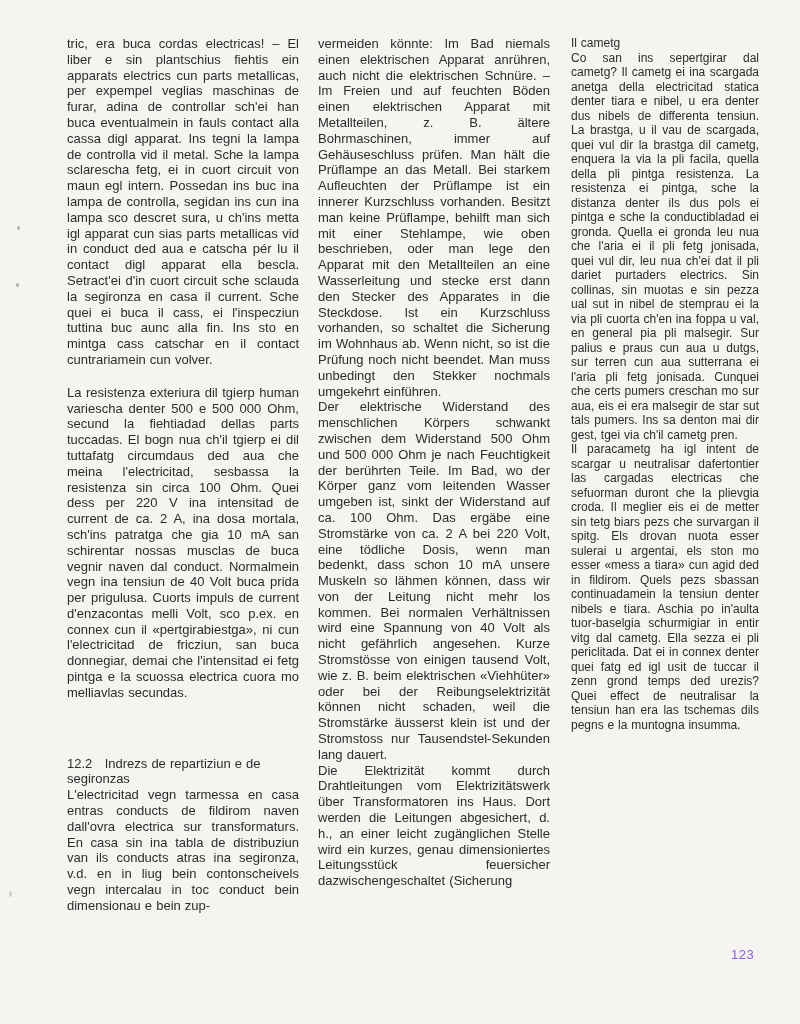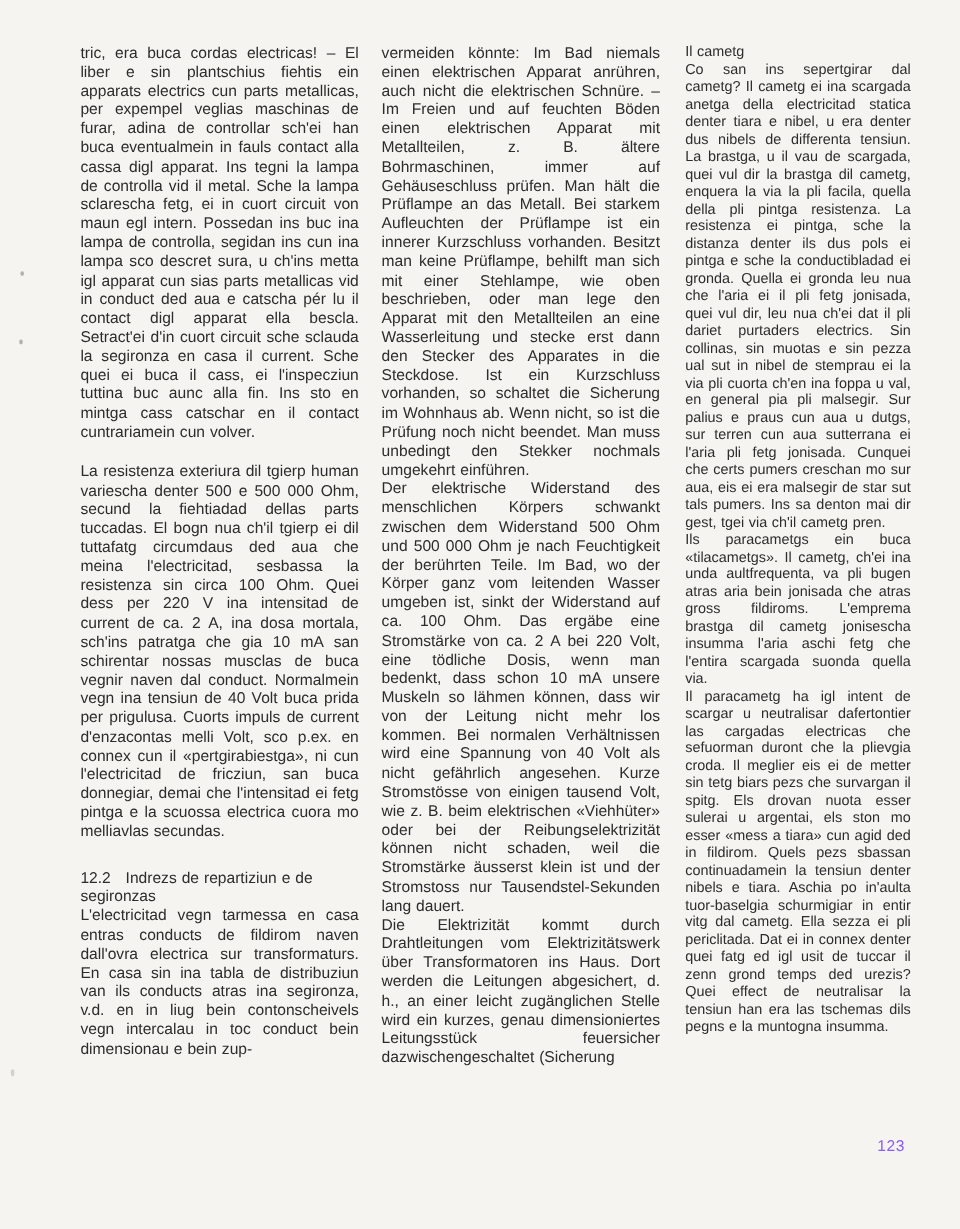--- a/index.html
+++ b/index.html
@@ -66,32 +66,31 @@
   .speck-3 { left: 9px;  top: 891px; width: 3px; height: 6px; opacity: 0.35; }
 </style>
 </head>
 <body>
 
 <div class="page">
 
   <div class="col col-left">
       <p>tric, era buca cordas electricas! – El liber e sin plantschius fiehtis ein apparats electrics cun parts metallicas, per expempel veglias maschinas de furar, adina de controllar sch'ei han buca eventualmein in fauls contact alla cassa digl apparat. Ins tegni la lampa de controlla vid il metal. Sche la lampa sclarescha fetg, ei in cuort circuit von maun egl intern. Possedan ins buc ina lampa de controlla, segidan ins cun ina lampa sco descret sura, u ch'ins metta igl apparat cun sias parts metallicas vid in conduct ded aua e catscha pér lu il contact digl apparat ella bescla. Setract'ei d'in cuort circuit sche sclauda la segironza en casa il current. Sche quei ei buca il cass, ei l'inspecziun tuttina buc aunc alla fin. Ins sto en mintga cass catschar en il contact cuntrariamein cun volver.</p>
       <p style="margin-top: 17px;">La resistenza exteriura dil tgierp human variescha denter 500 e 500 000 Ohm, secund la fiehtiadad dellas parts tuccadas. El bogn nua ch'il tgierp ei dil tuttafatg circumdaus ded aua che meina l'electricitad, sesbassa la resistenza sin circa 100 Ohm. Quei dess per 220 V ina intensitad de current de ca. 2 A, ina dosa mortala, sch'ins patratga che gia 10 mA san schirentar nossas musclas de buca vegnir naven dal conduct. Normalmein vegn ina tensiun de 40 Volt buca prida per prigulusa. Cuorts impuls de current d'enzacontas melli Volt, sco p.ex. en connex cun il «pertgirabiestga», ni cun l'electricitad de fricziun, san buca donnegiar, demai che l'intensitad ei fetg pintga e la scuossa electrica cuora mo melliavlas secundas.</p>
-      <h3 style="margin-top: 23px;">12.2&nbsp;&nbsp;&nbsp;Indrezs de repartiziun e de segironzas</h3>
+      <h3 style="margin-top: 55px;">12.2&nbsp;&nbsp;&nbsp;Indrezs de repartiziun e de segironzas</h3>
       <p>L'electricitad vegn tarmessa en casa entras conducts de fildirom naven dall'ovra electrica sur transformaturs. En casa sin ina tabla de distribuziun van ils conducts atras ina segironza, v.d. en in liug bein contonscheivels vegn intercalau in toc conduct bein dimensionau e bein zup-</p>
     </div>
   <div class="col col-middle">
       <p>vermeiden könnte: Im Bad niemals einen elektrischen Apparat anrühren, auch nicht die elektrischen Schnüre. – Im Freien und auf feuchten Böden einen elektrischen Apparat mit Metallteilen, z. B. ältere Bohrmaschinen, immer auf Gehäuseschluss prüfen. Man hält die Prüflampe an das Metall. Bei starkem Aufleuchten der Prüflampe ist ein innerer Kurzschluss vorhanden. Besitzt man keine Prüflampe, behilft man sich mit einer Stehlampe, wie oben beschrieben, oder man lege den Apparat mit den Metallteilen an eine Wasserleitung und stecke erst dann den Stecker des Apparates in die Steckdose. Ist ein Kurzschluss vorhanden, so schaltet die Sicherung im Wohnhaus ab. Wenn nicht, so ist die Prüfung noch nicht beendet. Man muss unbedingt den Stekker nochmals umgekehrt einführen.</p>
       <p>Der elektrische Widerstand des menschlichen Körpers schwankt zwischen dem Widerstand 500 Ohm und 500 000 Ohm je nach Feuchtigkeit der berührten Teile. Im Bad, wo der Körper ganz vom leitenden Wasser umgeben ist, sinkt der Widerstand auf ca. 100 Ohm. Das ergäbe eine Stromstärke von ca. 2 A bei 220 Volt, eine tödliche Dosis, wenn man bedenkt, dass schon 10 mA unsere Muskeln so lähmen können, dass wir von der Leitung nicht mehr los kommen. Bei normalen Verhältnissen wird eine Spannung von 40 Volt als nicht gefährlich angesehen. Kurze Stromstösse von einigen tausend Volt, wie z. B. beim elektrischen «Viehhüter» oder bei der Reibungselektrizität können nicht schaden, weil die Stromstärke äusserst klein ist und der Stromstoss nur Tausendstel-Sekunden lang dauert.</p>
       <p>Die Elektrizität kommt durch Drahtleitungen vom Elektrizitätswerk über Transformatoren ins Haus. Dort werden die Leitungen abgesichert, d. h., an einer leicht zugänglichen Stelle wird ein kurzes, genau dimensioniertes Leitungsstück feuersicher dazwischengeschaltet (Sicherung</p>
     </div>
   <div class="col col-right">
       <h3>Il cametg</h3>
       <p>Co san ins sepertgirar dal cametg? Il cametg ei ina scargada anetga della electricitad statica denter tiara e nibel, u era denter dus nibels de differenta tensiun. La brastga, u il vau de scargada, quei vul dir la brastga dil cametg, enquera la via la pli facila, quella della pli pintga resistenza. La resistenza ei pintga, sche la distanza denter ils dus pols ei pintga e sche la conductibladad ei gronda. Quella ei gronda leu nua che l'aria ei il pli fetg jonisada, quei vul dir, leu nua ch'ei dat il pli dariet purtaders electrics. Sin collinas, sin muotas e sin pezza ual sut in nibel de stemprau ei la via pli cuorta ch'en ina foppa u val, en general pia pli malsegir. Sur palius e praus cun aua u dutgs, sur terren cun aua sutterrana ei l'aria pli fetg jonisada. Cunquei che certs pumers creschan mo sur aua, eis ei era malsegir de star sut tals pumers. Ins sa denton mai dir gest, tgei via ch'il cametg pren.</p>
-      <p>Ils paracametgs ein buca «tilacametgs». Il cametg, ch'ei ina unda aultfrequenta, va pli bugen atras aria bein jonisada che atras gross fildiroms. L'emprema brastga dil cametg jonisescha insumma l'aria aschi fetg che l'entira scargada suonda quella via.</p>
       <p>Il paracametg ha igl intent de scargar u neutralisar dafertontier las cargadas electricas che sefuorman duront che la plievgia croda. Il meglier eis ei de metter sin tetg biars pezs che survargan il spitg. Els drovan nuota esser sulerai u argentai, els ston mo esser «mess a tiara» cun agid ded in fildirom. Quels pezs sbassan continuadamein la tensiun denter nibels e tiara. Aschia po in'aulta tuor-baselgia schurmigiar in entir vitg dal cametg. Ella sezza ei pli periclitada. Dat ei in connex denter quei fatg ed igl usit de tuccar il zenn grond temps ded urezis? Quei effect de neutralisar la tensiun han era las tschemas dils pegns e la muntogna insumma.</p>
     </div>
 
   <div class="page-number">123</div>
 
   <div class="speck speck-1"></div>
   <div class="speck speck-2"></div>
   <div class="speck speck-3"></div>
 </div>
 

